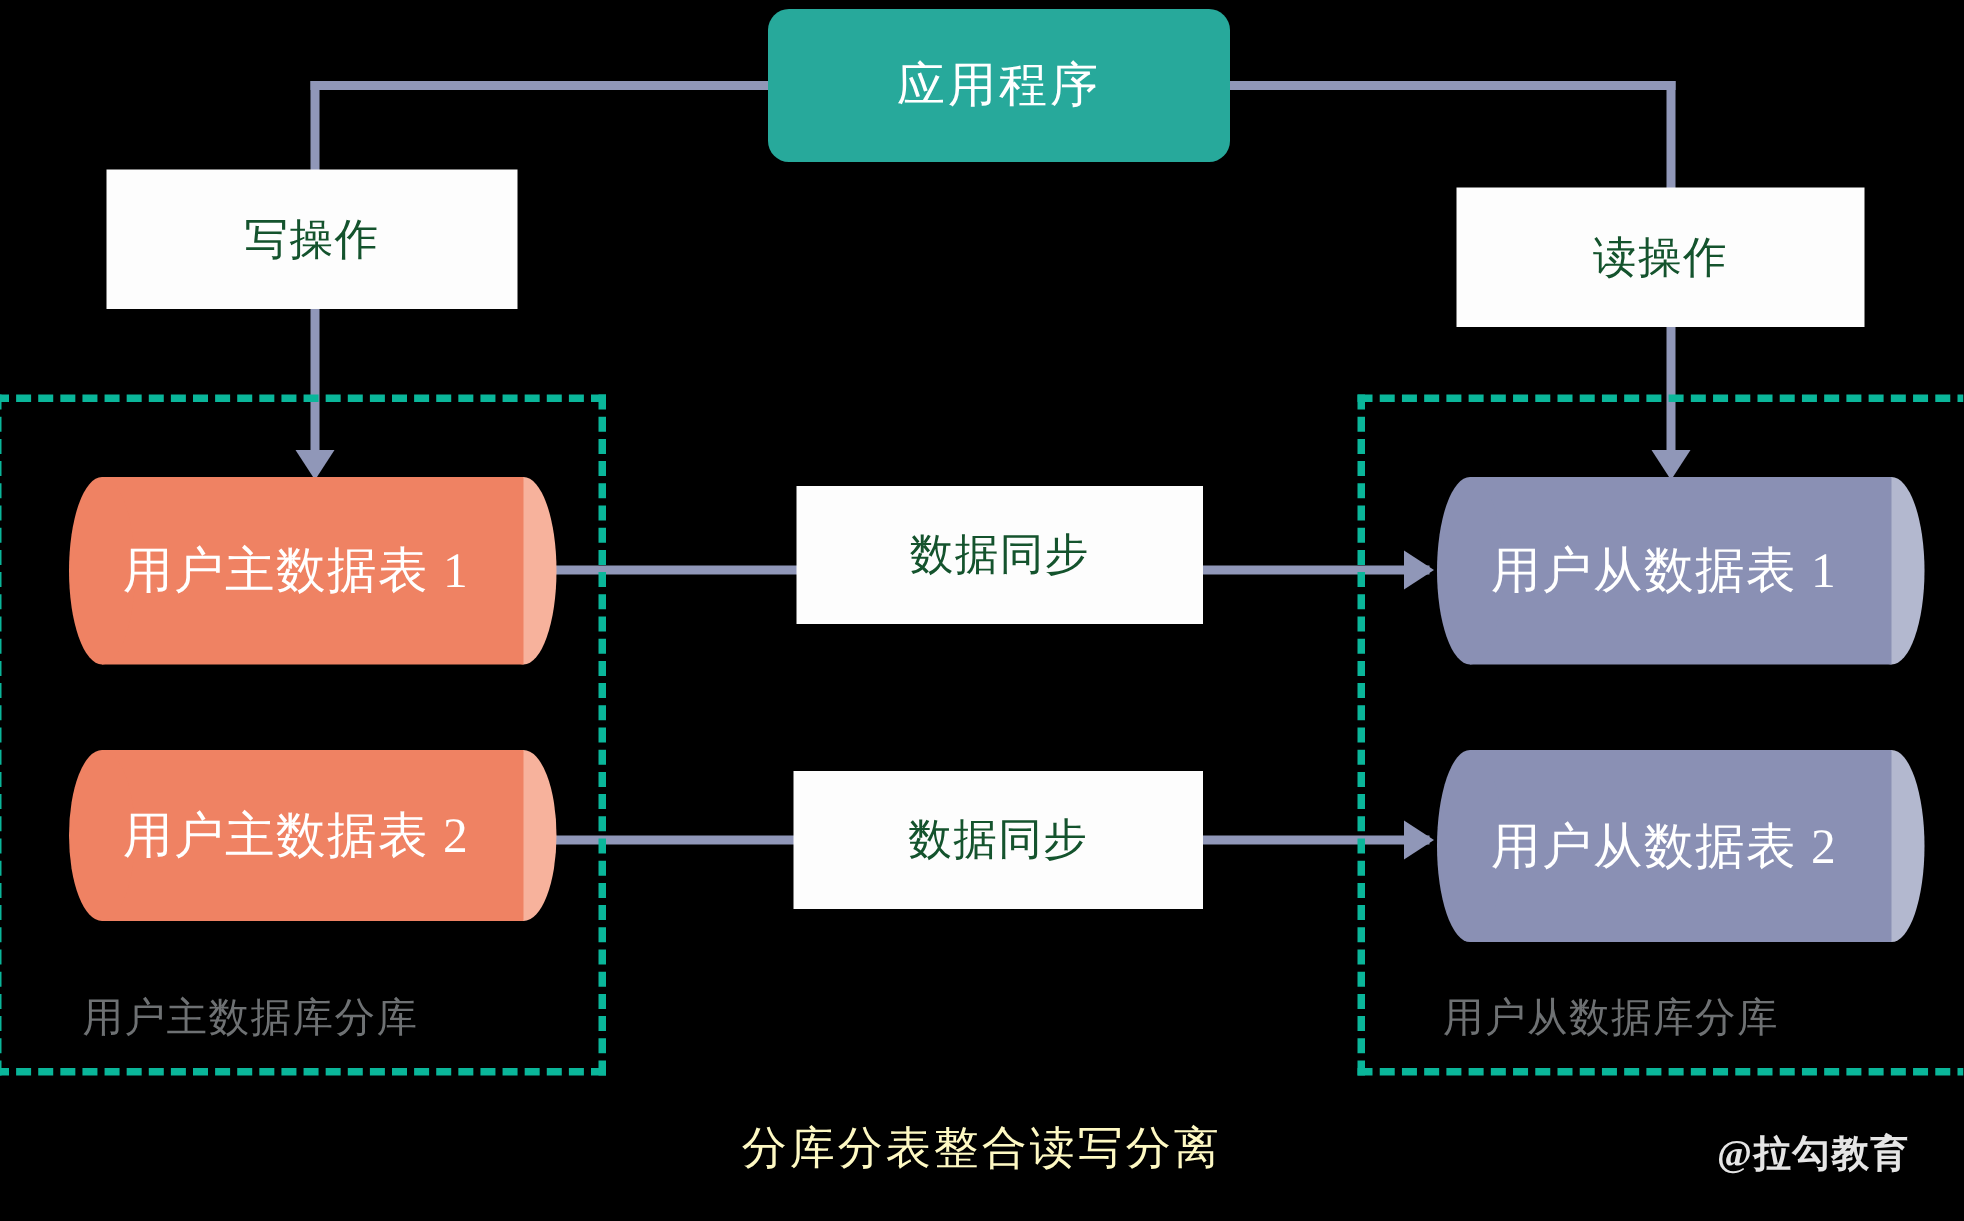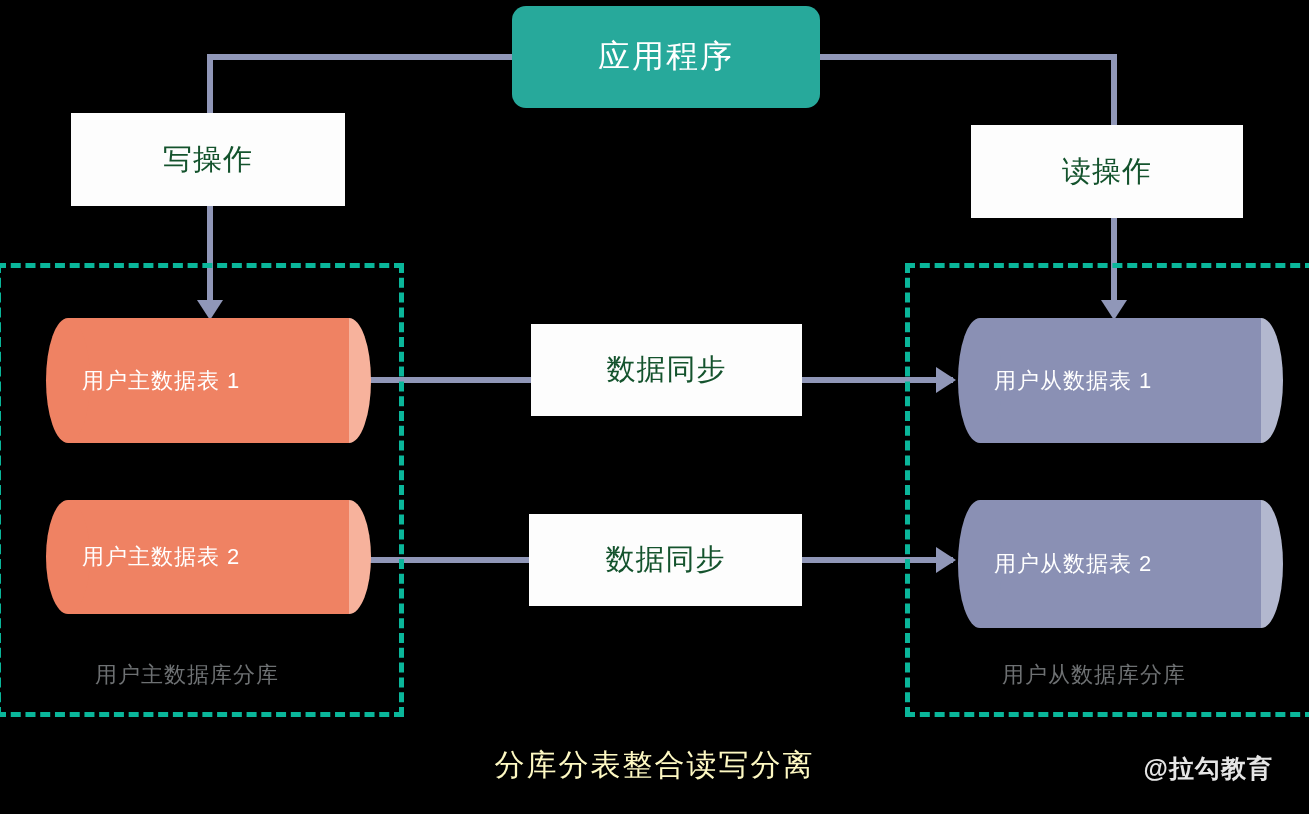--- a/index.html
+++ b/index.html
@@ -6,21 +6,21 @@
     margin: 0;
     padding: 0;
     background: #000000;
   }
   #canvas {
     position: relative;
     width: 1309px;
     height: 814px;
     background: #000000;
     overflow: hidden;
-    font-family: Liberation Sans, sans-serif;
+    font-family: Liberation Serif, serif;
   }
 
   
   .app-box {
     position: absolute;
     left: 512px;
     top: 6px;
     width: 308px;
     height: 102px;
     background: #27a99b;
@@ -54,24 +54,23 @@
     position: absolute;
     border: 5px dashed #0ab69a;
     box-sizing: border-box;
   }
   .shard-left  { left: -4px;  top: 263px; width: 408px; height: 454px; }
   .shard-right { left: 905px; top: 263px; width: 410px; height: 454px; }
 
   .shard-label {
     position: absolute;
     color: #6e7173;
-    font-size: 22px;
+    font-size: 27px;
     letter-spacing: 1px;
     white-space: nowrap;
-    margin-left: 40px;
   }
   .shard-label-left  { left: 55px;  top: 660px; }
   .shard-label-right { left: 962px; top: 660px; }
 
   
   .cyl {
     position: absolute;
     display: flex;
     align-items: center;
     box-sizing: border-box;
@@ -88,21 +87,21 @@
     width: 44px;
     height: 100%;
     border-radius: 50%;
   }
   .cyl .cap-left  { left: 0; }
   .cyl .cap-right { right: 0; }
   .cyl .cyl-label {
     position: relative;
     z-index: 3;
     color: #ffffff;
-    font-size: 22px;
+    font-size: 33px;
     letter-spacing: 1px;
     white-space: nowrap;
     margin-left: 36px;
   }
 
   
   .cyl-master .barrel,
   .cyl-master .cap-left { background: #ef8263; }
   .cyl-master .cap-right { background: #f7b29c; }
 

